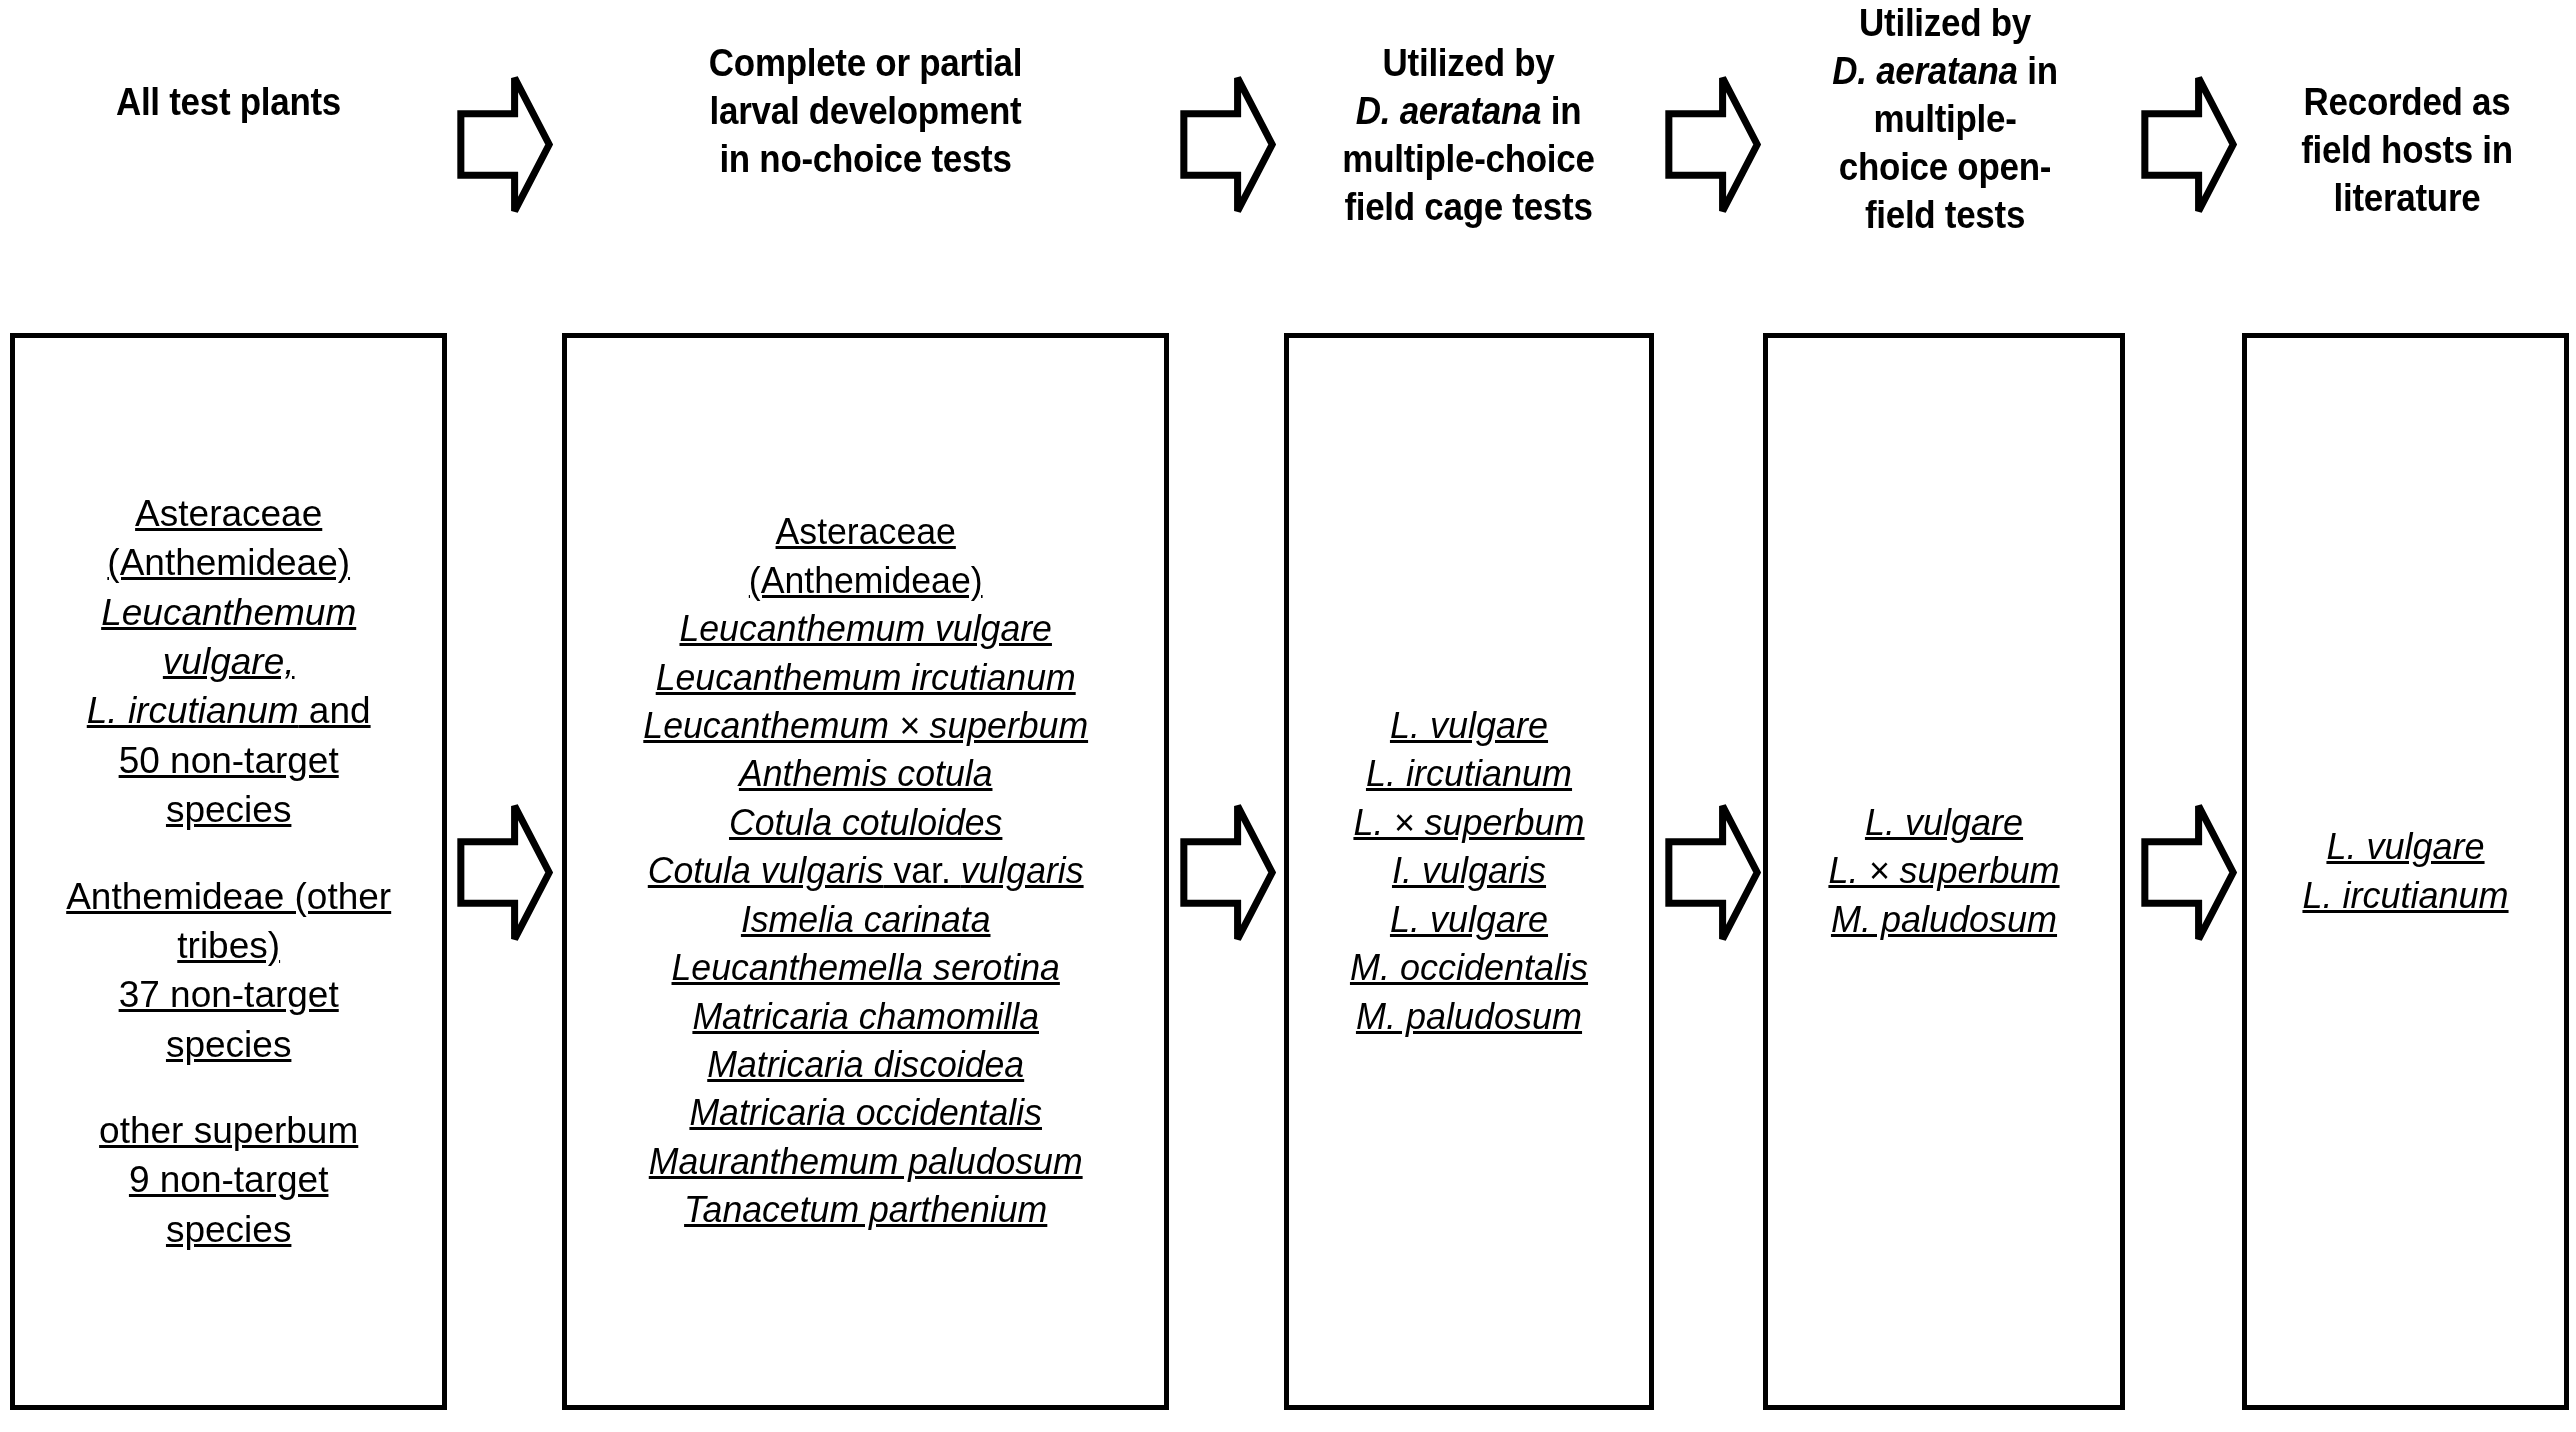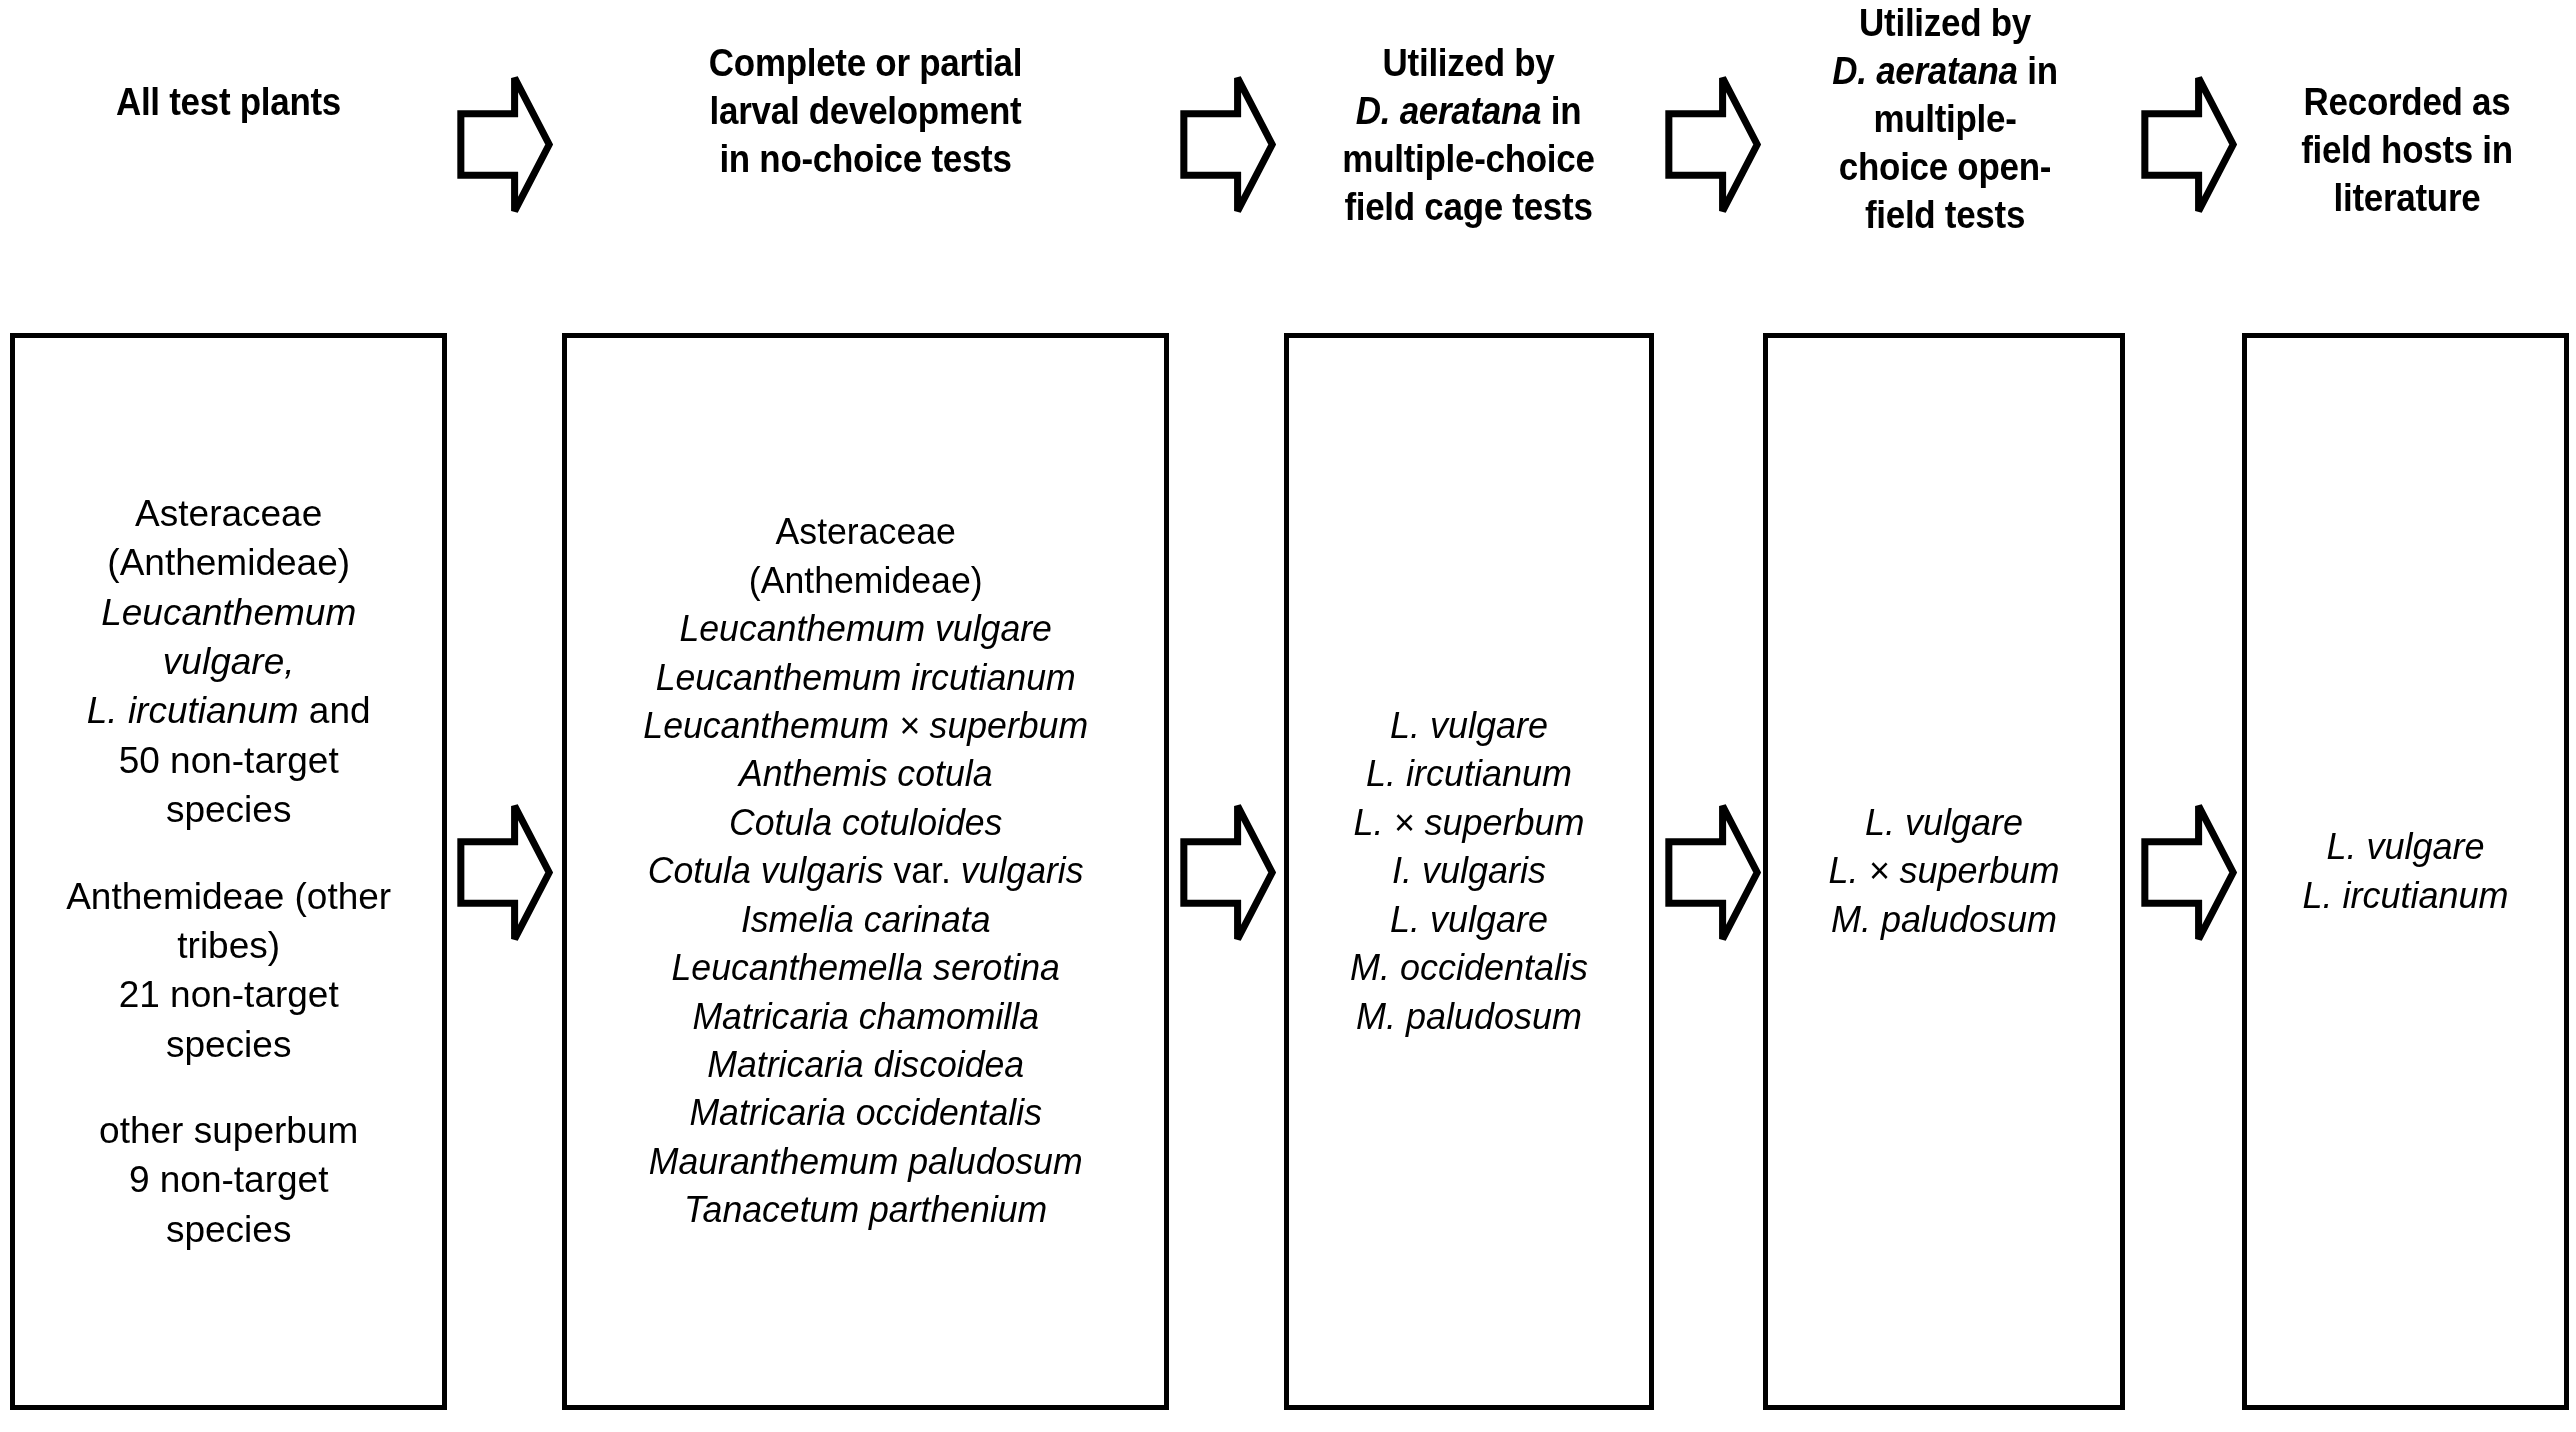--- a/index.html
+++ b/index.html
@@ -42,20 +42,21 @@
     position: absolute;
     box-sizing: border-box;
     border: 5.7px solid #000000;
     background: #ffffff;
     top: 333px;
     height: 1077px;
     display: flex;
     flex-direction: column;
     justify-content: center;
     align-items: center;
+    text-decoration: underline;
   }
   .box-inner {
     width: 100%;
     text-align: center;
     font-size: 37px;
     line-height: 1.30;
     color: #000000;
     padding: 0 3.8px;
     box-sizing: border-box;
   }
@@ -143,21 +144,21 @@
       <span class="line">Asteraceae</span><br>
       <span class="line">(Anthemideae)</span><br>
       <span class="line it">Leucanthemum</span><br>
       <span class="line it">vulgare,</span><br>
       <span class="line"><span class="it">L. ircutianum</span> and</span><br>
       <span class="line">50 non-target</span><br>
       <span class="line">species</span>
       <span class="gap"></span>
       <span class="line">Anthemideae (other</span><br>
       <span class="line">tribes)</span><br>
-      <span class="line">21 non-target</span><br>
+      <span class="line">37 non-target</span><br>
       <span class="line">species</span>
       <span class="gap"></span>
       <span class="line">other superbum</span><br>
       <span class="line">9 non-target</span><br>
       <span class="line">species</span>
     </div>
   </div>
 
   <div class="flow-box box2" style="left:562px; width:607px;">
     <div class="box-inner">

